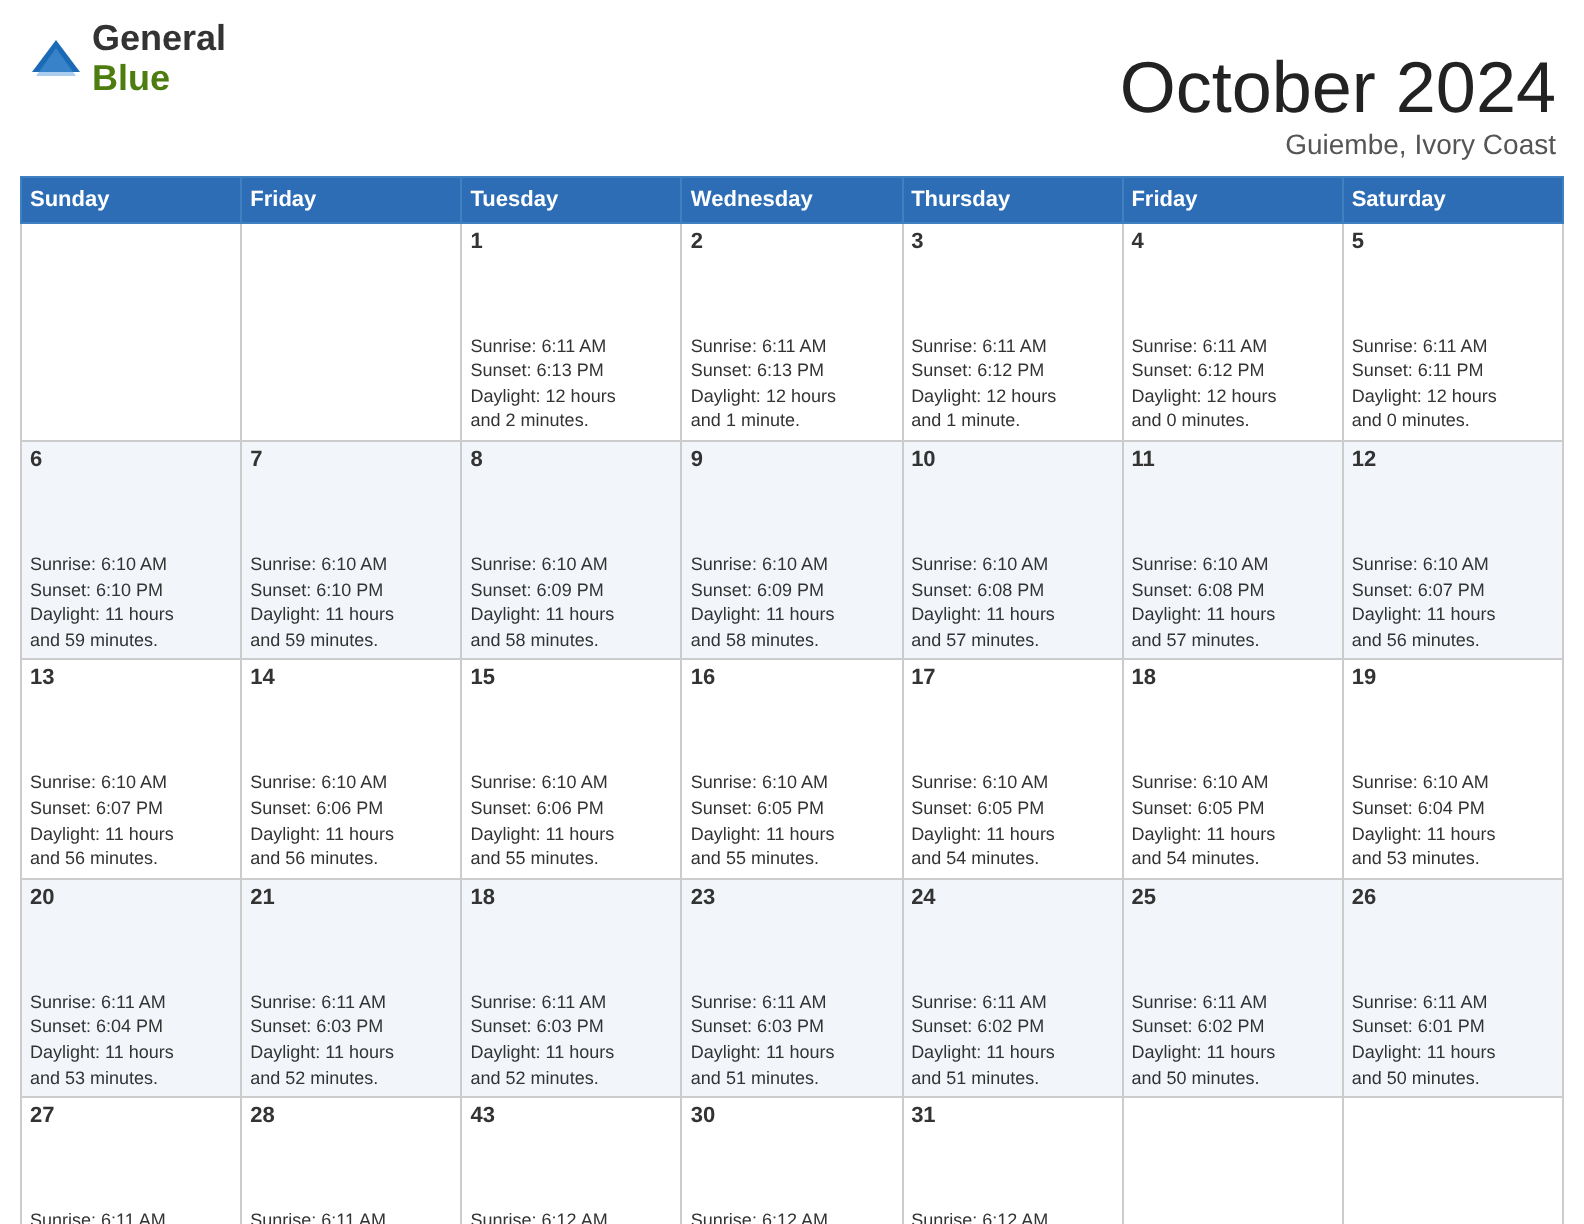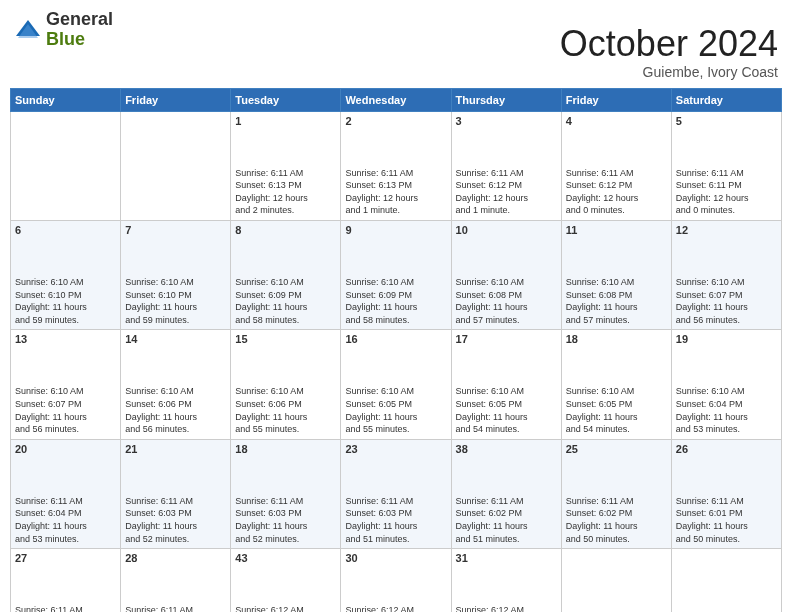--- a/index.html
+++ b/index.html
@@ -311,21 +311,21 @@
 and 52 minutes.</div>
           </td>
           <td>
             <div class="day-num">23</div>
             <div class="day-info" style="white-space: pre-line;">Sunrise: 6:11 AM
 Sunset: 6:03 PM
 Daylight: 11 hours
 and 51 minutes.</div>
           </td>
           <td>
-            <div class="day-num">38</div>
+            <div class="day-num">24</div>
             <div class="day-info" style="white-space: pre-line;">Sunrise: 6:11 AM
 Sunset: 6:02 PM
 Daylight: 11 hours
 and 51 minutes.</div>
           </td>
           <td>
             <div class="day-num">25</div>
             <div class="day-info" style="white-space: pre-line;">Sunrise: 6:11 AM
 Sunset: 6:02 PM
 Daylight: 11 hours

